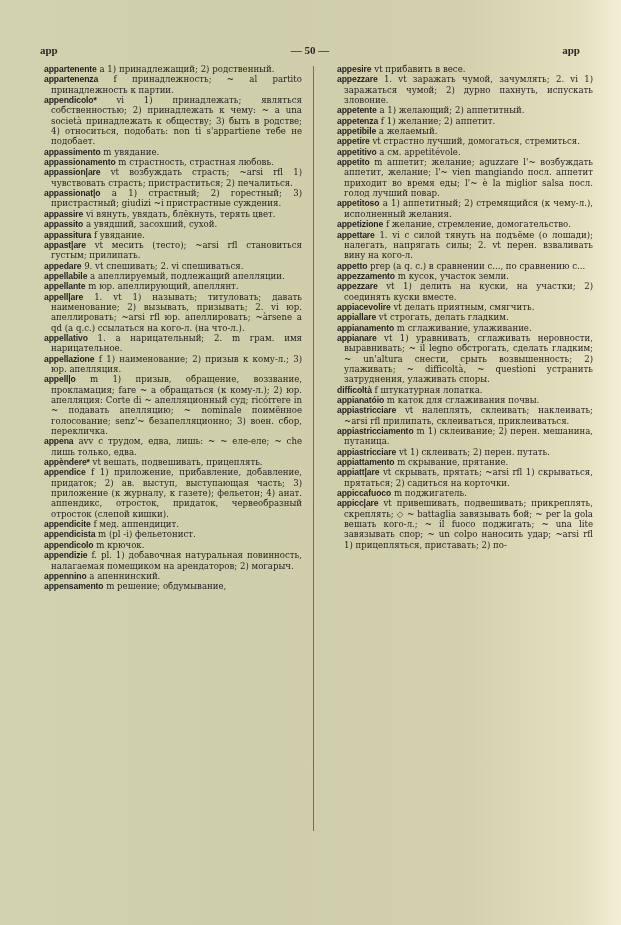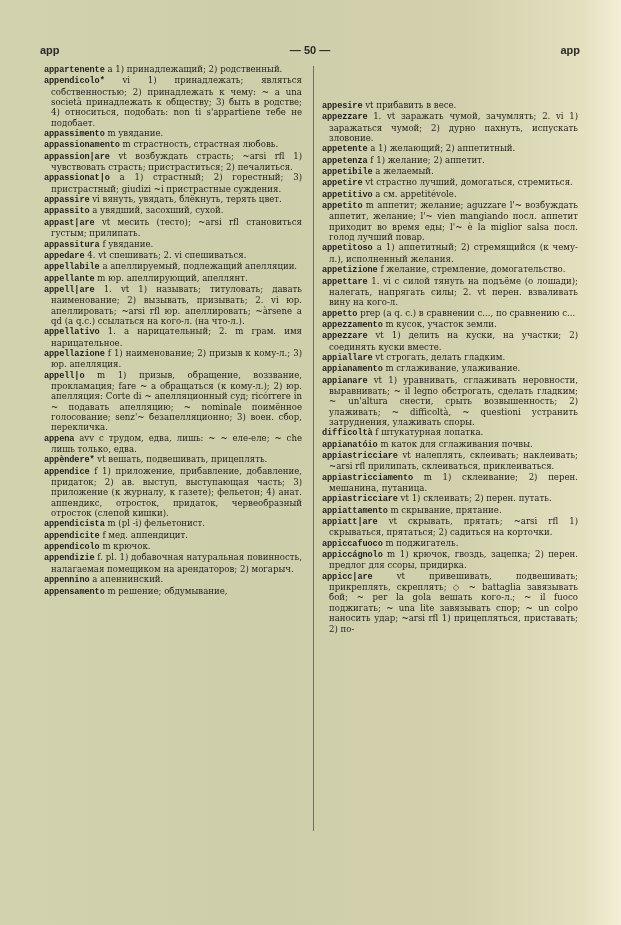--- a/index.html
+++ b/index.html
@@ -6,69 +6,70 @@
   body {
     width: 621px; height: 925px; overflow: hidden;
     background: linear-gradient(90deg, #d2d2ae 0%, #cfceaa 40%, #d3d1ad 75%, #e4e0c0 94%, #f3efd6 100%);
     font-family: "DejaVu Serif", serif;
     color: #1e1e1e;
     position: relative;
   }
   .page { position: absolute; left: 0; top: 0; width: 621px; height: 925px; }
   .header {
     position: absolute; top: 44px; left: 40px; width: 540px; height: 14px;
-    font-family: Liberation Sans, sans-serif; font-size: 11px; font-weight: bold; color: #2a2a2a;
+    font-family: Liberation Serif, serif; font-size: 11px; font-weight: bold; color: #2a2a2a;
   }
   .hdr-left { position: absolute; left: 0; top: 0; }
   .hdr-center { position: absolute; left: 270px; top: 0; transform: translateX(-50%); }
   .hdr-right { position: absolute; right: 0; top: 0; }
   .col {
     position: absolute; top: 64px; width: 258px;
     font-size: 8.6px; line-height: 10.35px; text-align: justify;
   }
   .col-left { left: 44px; }
-  .col-right { left: 322px; width: 256px; margin-top: 36px; }
+  .col-right { left: 337px; width: 256px; }
   .rule { position: absolute; left: 313px; top: 66px; width: 1px; height: 765px; background: #444; opacity: 0.7; }
   .entry { margin: 0; padding-left: 7px; text-indent: -7px; }
-  .hw { font-family: Liberation Mono, monospace; font-weight: bold; letter-spacing: -0.1px; }
+  .hw { font-family: Liberation Sans, sans-serif; font-weight: bold; letter-spacing: -0.1px; }
   .def { }
 </style>
 </head>
 <body>
 
 <div class="page">
   <div class="header">
     <span class="hdr-left">app</span>
     <span class="hdr-center">— 50 —</span>
     <span class="hdr-right">app</span>
   </div>
 
   <div class="col col-left" id="col-left">
       <p class="entry"><span class="hw">appartenente</span> <span class="def">a 1) принадлежащий; 2) родственный.</span></p>
+      <p class="entry"><span class="hw">appartenenza</span> <span class="def">f принадлежность; ~ al partito принадлежность к партии.</span></p>
       <p class="entry"><span class="hw">appendicolo*</span> <span class="def">vi 1) принадлежать; являться собственностью; 2) принадлежать к чему: ~ a una società принадлежать к обществу; 3) быть в родстве; 4) относиться, подобать: non ti s'appartiene тебе не подобает.</span></p>
       <p class="entry"><span class="hw">appassimento</span> <span class="def">m увядание.</span></p>
       <p class="entry"><span class="hw">appassionamento</span> <span class="def">m страстность, страстная любовь.</span></p>
       <p class="entry"><span class="hw">appassion|are</span> <span class="def">vt возбуждать страсть; ~arsi rfl 1) чувствовать страсть; пристраститься; 2) печалиться.</span></p>
       <p class="entry"><span class="hw">appassionat|o</span> <span class="def">a 1) страстный; 2) горестный; 3) пристрастный; giudizi ~i пристрастные суждения.</span></p>
       <p class="entry"><span class="hw">appassire</span> <span class="def">vi вянуть, увядать, блёкнуть, терять цвет.</span></p>
       <p class="entry"><span class="hw">appassito</span> <span class="def">a увядший, засохший, сухой.</span></p>
+      <p class="entry"><span class="hw">appassitura</span> <span class="def">f увядание.</span></p>
       <p class="entry"><span class="hw">appast|are</span> <span class="def">vt месить (тесто); ~arsi rfl становиться густым; прилипать.</span></p>
-      <p class="entry"><span class="hw">appassitura</span> <span class="def">f увядание.</span></p>
-      <p class="entry"><span class="hw">appedare</span> <span class="def">4. vt спешивать; 2. vi спешиваться.</span></p>
+      <p class="entry"><span class="hw">appedare</span> <span class="def">9. vt спешивать; 2. vi спешиваться.</span></p>
       <p class="entry"><span class="hw">appellabile</span> <span class="def">a апеллируемый, подлежащий апелляции.</span></p>
       <p class="entry"><span class="hw">appellante</span> <span class="def">m юр. апеллирующий, апеллянт.</span></p>
       <p class="entry"><span class="hw">appell|are</span> <span class="def">1. vt 1) называть; титуловать; давать наименование; 2) вызывать, призывать; 2. vi юр. апеллировать; ~arsi rfl юр. апеллировать; ~àrsene a qd (a q.c.) ссылаться на кого-л. (на что-л.).</span></p>
       <p class="entry"><span class="hw">appellativo</span> <span class="def">1. a нарицательный; 2. m грам. имя нарицательное.</span></p>
       <p class="entry"><span class="hw">appellazione</span> <span class="def">f 1) наименование; 2) призыв к кому-л.; 3) юр. апелляция.</span></p>
       <p class="entry"><span class="hw">appell|o</span> <span class="def">m 1) призыв, обращение, воззвание, прокламация; fare ~ a обращаться (к кому-л.); 2) юр. апелляция: Corte di ~ апелляционный суд; ricórrere in ~ подавать апелляцию; ~ nominale поимённое голосование; senz'~ безапелляционно; 3) воен. сбор, перекличка.</span></p>
       <p class="entry"><span class="hw">appena</span> <span class="def">avv с трудом, едва, лишь: ~ ~ еле-еле; ~ che лишь только, едва.</span></p>
       <p class="entry"><span class="hw">appèndere*</span> <span class="def">vt вешать, подвешивать, прицеплять.</span></p>
       <p class="entry"><span class="hw">appendice</span> <span class="def">f 1) приложение, прибавление, добавление, придаток; 2) ав. выступ, выступающая часть; 3) приложение (к журналу, к газете); фельетон; 4) анат. аппендикс, отросток, придаток, червеобразный отросток (слепой кишки).</span></p>
+      <p class="entry"><span class="hw">appendicite</span> <span class="def">f мед. аппендицит.</span></p>
       <p class="entry"><span class="hw">appendicista</span> <span class="def">m (pl -i) фельетонист.</span></p>
-      <p class="entry"><span class="hw">appendicite</span> <span class="def">f мед. аппендицит.</span></p>
       <p class="entry"><span class="hw">appendicolo</span> <span class="def">m крючок.</span></p>
       <p class="entry"><span class="hw">appendizie</span> <span class="def">f. pl. 1) добавочная натуральная повинность, налагаемая помещиком на арендаторов; 2) могарыч.</span></p>
       <p class="entry"><span class="hw">appennino</span> <span class="def">a апеннинский.</span></p>
       <p class="entry"><span class="hw">appensamento</span> <span class="def">m решение; обдумывание,</span></p>
     </div>
   <div class="rule"></div>
   <div class="col col-right" id="col-right">
       <p class="entry"><span class="hw">appesire</span> <span class="def">vt прибавить в весе.</span></p>
       <p class="entry"><span class="hw">appezzare</span> <span class="def">1. vt заражать чумой, зачумлять; 2. vi 1) заражаться чумой; 2) дурно пахнуть, испускать зловоние.</span></p>
       <p class="entry"><span class="hw">appetente</span> <span class="def">a 1) желающий; 2) аппетитный.</span></p>
@@ -76,27 +77,27 @@
       <p class="entry"><span class="hw">appetibile</span> <span class="def">a желаемый.</span></p>
       <p class="entry"><span class="hw">appetire</span> <span class="def">vt страстно лучший, домогаться, стремиться.</span></p>
       <p class="entry"><span class="hw">appetitivo</span> <span class="def">a см. appetitévole.</span></p>
       <p class="entry"><span class="hw">appetito</span> <span class="def">m аппетит; желание; aguzzare l'~ возбуждать аппетит, желание; l'~ vien mangiando посл. аппетит приходит во время еды; l'~ è la miglior salsa посл. голод лучший повар.</span></p>
       <p class="entry"><span class="hw">appetitoso</span> <span class="def">a 1) аппетитный; 2) стремящийся (к чему-л.), исполненный желания.</span></p>
       <p class="entry"><span class="hw">appetizione</span> <span class="def">f желание, стремление, домогательство.</span></p>
       <p class="entry"><span class="hw">appettare</span> <span class="def">1. vi с силой тянуть на подъёме (о лошади); налегать, напрягать силы; 2. vt перен. взваливать вину на кого-л.</span></p>
       <p class="entry"><span class="hw">appetto</span> <span class="def">prep (a q. c.) в сравнении с..., по сравнению с...</span></p>
       <p class="entry"><span class="hw">appezzamento</span> <span class="def">m кусок, участок земли.</span></p>
       <p class="entry"><span class="hw">appezzare</span> <span class="def">vt 1) делить на куски, на участки; 2) соединять куски вместе.</span></p>
+      <p class="entry"><span class="hw">appiacevolire</span> <span class="def">vt делать приятным, смягчить.</span></p>
       <p class="entry"><span class="hw">appiallare</span> <span class="def">vt строгать, делать гладким.</span></p>
       <p class="entry"><span class="hw">appianamento</span> <span class="def">m сглаживание, улаживание.</span></p>
       <p class="entry"><span class="hw">appianare</span> <span class="def">vt 1) уравнивать, сглаживать неровности, выравнивать; ~ il legno обстрогать, сделать гладким; ~ un'altura снести, срыть возвышенность; 2) улаживать; ~ difficoltà, ~ questioni устранить затруднения, улаживать споры.</span></p>
       <p class="entry"><span class="hw">difficoltà</span> <span class="def">f штукатурная лопатка.</span></p>
       <p class="entry"><span class="hw">appianatóio</span> <span class="def">m каток для сглаживания почвы.</span></p>
       <p class="entry"><span class="hw">appiastricciare</span> <span class="def">vt налеплять, склеивать; наклеивать; ~arsi rfl прилипать, склеиваться, приклеиваться.</span></p>
       <p class="entry"><span class="hw">appiastricciamento</span> <span class="def">m 1) склеивание; 2) перен. мешанина, путаница.</span></p>
       <p class="entry"><span class="hw">appiastricciare</span> <span class="def">vt 1) склеивать; 2) перен. путать.</span></p>
       <p class="entry"><span class="hw">appiattamento</span> <span class="def">m скрывание, прятание.</span></p>
       <p class="entry"><span class="hw">appiatt|are</span> <span class="def">vt скрывать, прятать; ~arsi rfl 1) скрываться, прятаться; 2) садиться на корточки.</span></p>
       <p class="entry"><span class="hw">appiccafuoco</span> <span class="def">m поджигатель.</span></p>
-      <p class="entry"><span class="hw">appiccágnolo</span> <span class="def">m 1) крючок, гвоздь, зацепка; 2) перен. предлог для ссоры, придирка.</span></p>
       <p class="entry"><span class="hw">appicc|are</span> <span class="def">vt привешивать, подвешивать; прикреплять, скреплять; ◇ ~ battaglia завязывать бой; ~ per la gola вешать кого-л.; ~ il fuoco поджигать; ~ una lite завязывать спор; ~ un colpo наносить удар; ~arsi rfl 1) прицепляться, приставать; 2) по-</span></p>
     </div>
 </div>
 
 </body></html>

